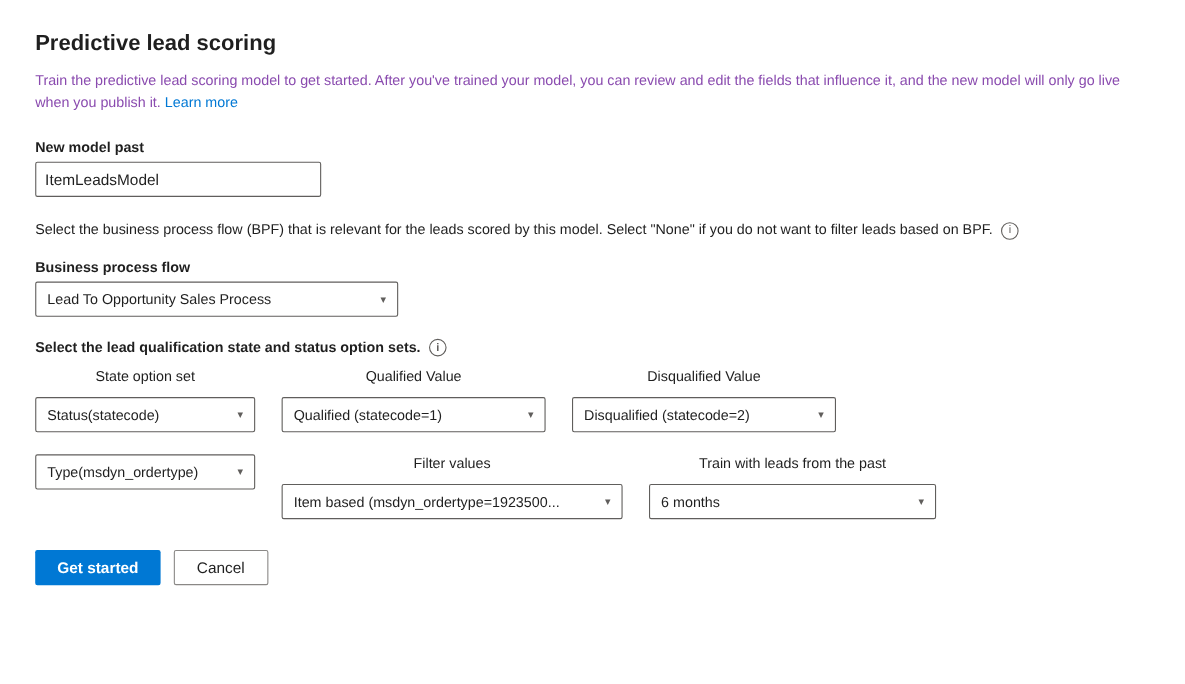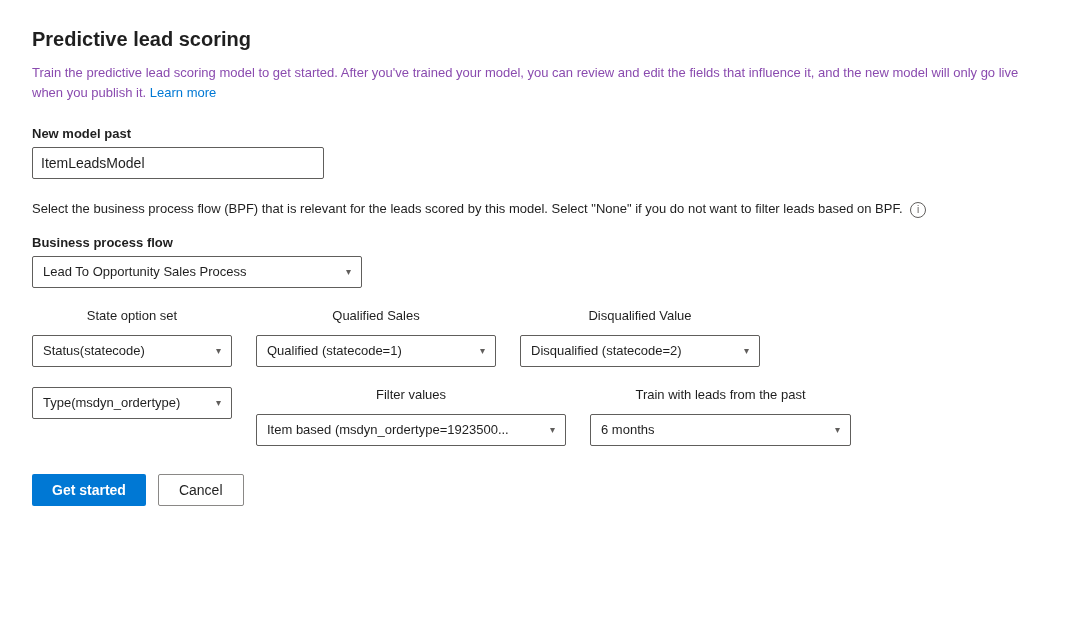--- a/index.html
+++ b/index.html
@@ -34,21 +34,21 @@
       margin-bottom: 20px;
     }
     .field-label {
       font-size: 13px;
       font-weight: 600;
       color: #1f1f1f;
       margin-bottom: 6px;
       display: block;
     }
     .text-input {
-      width: 292px;
+      width: 260px;
       height: 32px;
       border: 1px solid #605e5c;
       padding: 4px 8px;
       font-size: 14px;
       color: #1f1f1f;
       outline: none;
       border-radius: 2px;
     }
     .info-text {
       font-size: 13px;
@@ -167,30 +167,34 @@
 
   <div class="section">
     <label class="field-label">Business process flow</label>
     <div class="dropdown dropdown-bpf">
       <span>Lead To Opportunity Sales Process</span>
       <span class="chevron">▾</span>
     </div>
   </div>
 
   <div class="section">
+    <p class="section-heading">
+      <span>Select the lead qualification state and status option sets.</span>
+      <span class="info-icon">i</span>
+    </p>
     <div class="dropdowns-row">
       <div class="dropdown-group">
         <label class="field-label">State option set</label>
         <div class="dropdown dropdown-state">
           <span>Status(statecode)</span>
           <span class="chevron">▾</span>
         </div>
       </div>
       <div class="dropdown-group">
-        <label class="field-label">Qualified Sales</label>
+        <label class="field-label">Qualified Value</label>
         <div class="dropdown dropdown-qualified">
           <span>Qualified (statecode=1)</span>
           <span class="chevron">▾</span>
         </div>
       </div>
       <div class="dropdown-group">
         <label class="field-label">Disqualified Value</label>
         <div class="dropdown dropdown-disqualified">
           <span>Disqualified (statecode=2)</span>
           <span class="chevron">▾</span>

